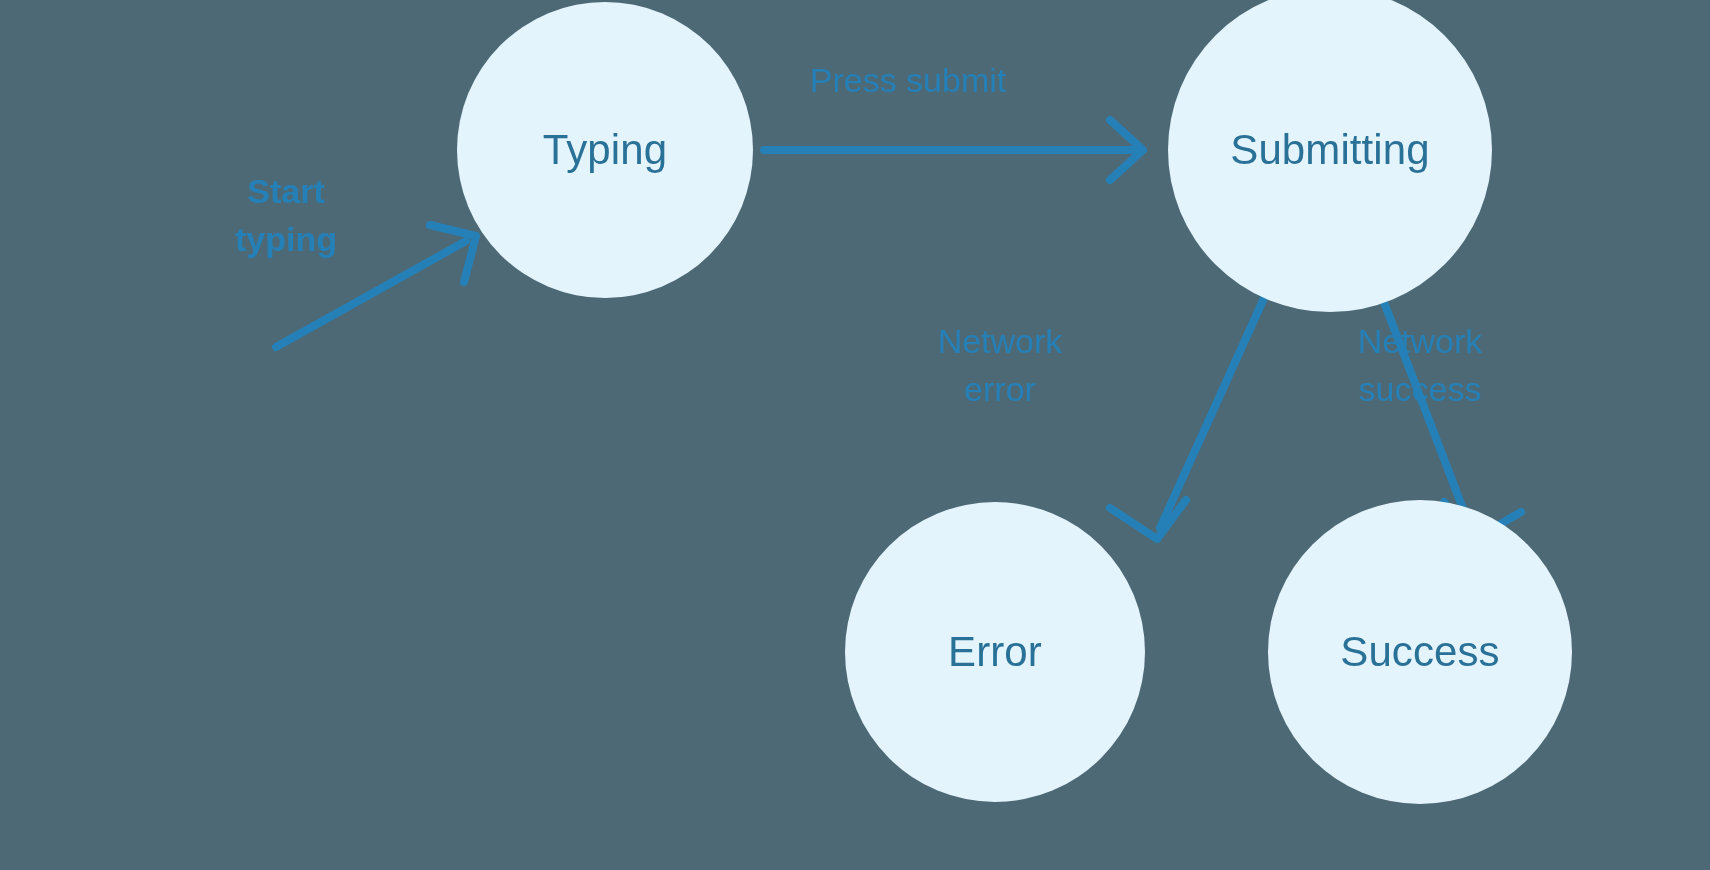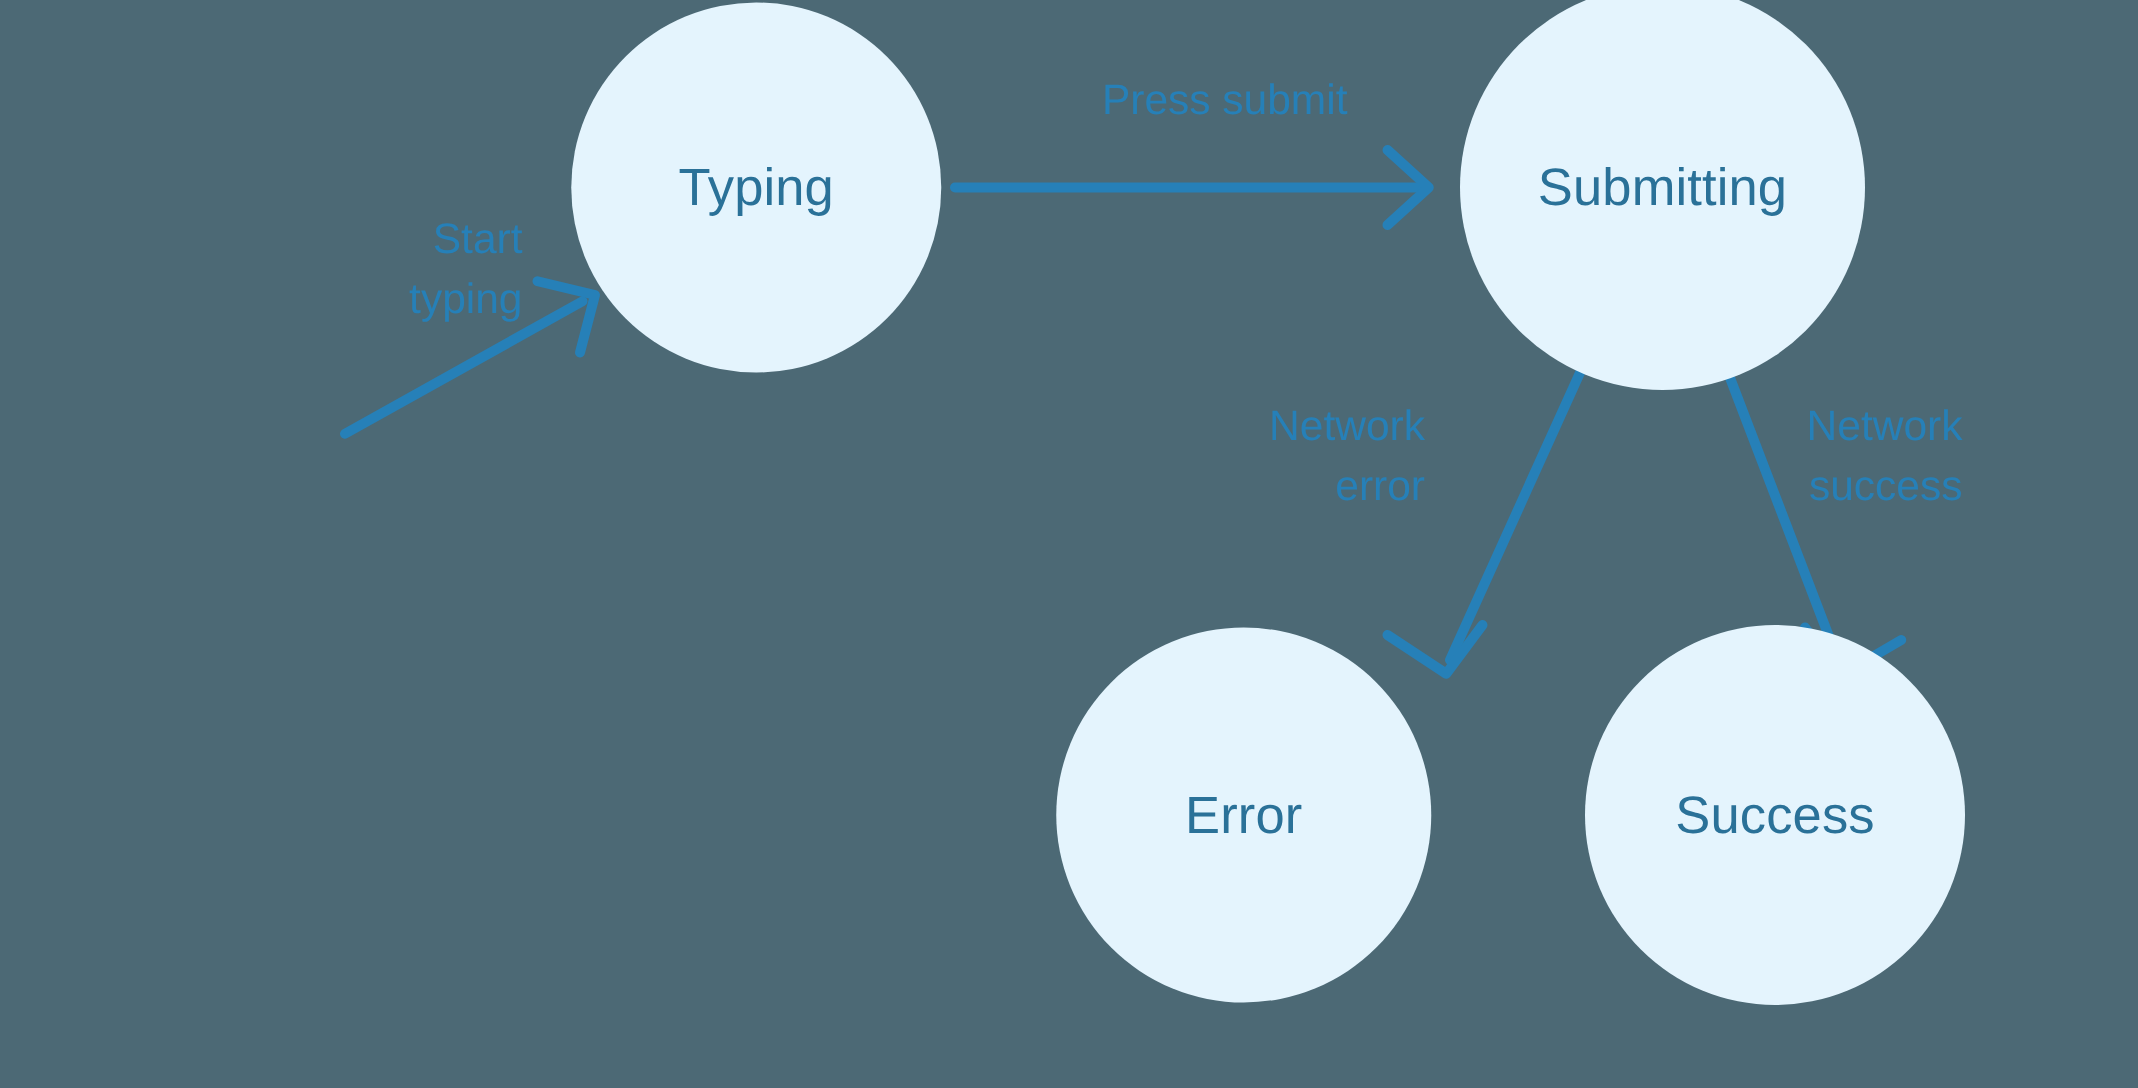--- a/index.html
+++ b/index.html
@@ -43,21 +43,21 @@
     line-height: 1.1;
     text-align: center;
     white-space: nowrap;
   }
   .edge-label {
     position: absolute;
     color: #2680b8;
     font-size: 34px;
     font-weight: 400;
     line-height: 1.42;
-    text-align: right;
+    text-align: center;
     white-space: pre-line;
   }
 </style>
 </head>
 <body>
 
 <div id="stage">
 
   <svg id="edges" viewBox="0 0 1710 870" width="1710" height="870" xmlns="http://www.w3.org/2000/svg">
 
@@ -92,21 +92,21 @@
   </div>
 
   <div class="node" style="left:845px; top:502px; width:300px; height:300px;">
     <span class="node-label">Error</span>
   </div>
 
   <div class="node" style="left:1268px; top:500px; width:304px; height:304px;">
     <span class="node-label">Success</span>
   </div>
 
-  <div class="edge-label" style="left:178px; top:167px; width:240px;">Start
+  <div class="edge-label" style="left:166px; top:167px; width:240px;font-weight:bold;">Start
 typing</div>
 
   <div class="edge-label" style="left:738px; top:56px; width:340px;">Press submit</div>
 
   <div class="edge-label" style="left:860px; top:317px; width:280px;">Network
 error</div>
 
   <div class="edge-label" style="left:1270px; top:317px; width:300px;">Network
 success</div>
 

